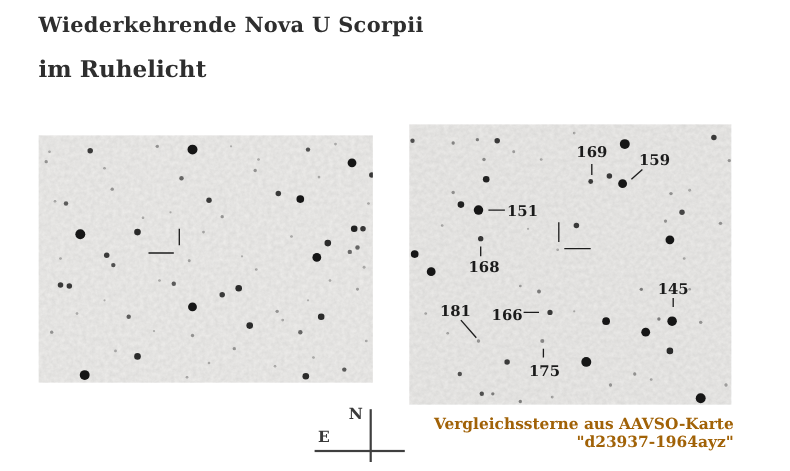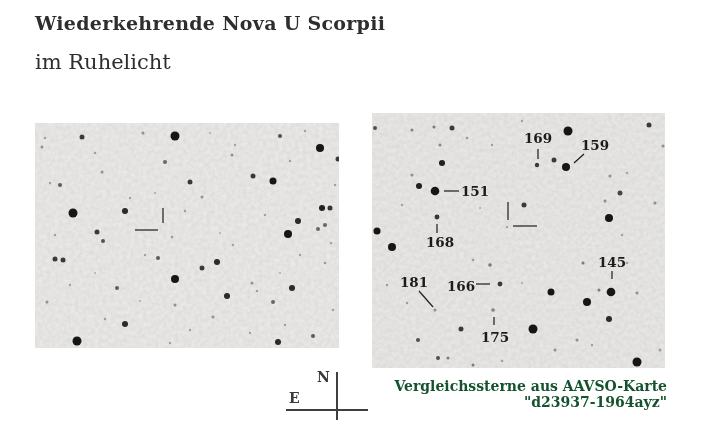--- a/index.html
+++ b/index.html
@@ -11,32 +11,32 @@
     color:#2b2b2b;
     overflow:hidden;
   }
   .title{
     position:absolute;left:35px;top:12px;
     font-size:19px;font-weight:bold;letter-spacing:0.3px;
     color:#2e2e2e;white-space:nowrap;
   }
   .subtitle{
     position:absolute;left:35px;top:50px;
-    font-size:21px;font-weight:normal;color:#2e2e2e;white-space:nowrap;
+    font-size:21px;font-weight:bold;color:#2e2e2e;white-space:nowrap;
   }
   .panel{position:absolute;display:block;}
   .panel-left{left:35px;top:123px;}
   .panel-right{left:372px;top:113px;}
   .caption-left{
     position:absolute;left:35px;top:355px;
     font-size:15.5px;font-weight:bold;color:#2e2e2e;white-space:nowrap;
   }
   .caption-right{
     position:absolute;left:372px;top:379px;width:295px;
-    text-align:right;font-size:14px;font-weight:bold;color:#14532d;line-height:15.5px;
+    text-align:right;font-size:14px;font-weight:bold;color:#a16207;line-height:15.5px;
   }
   .compass-label{
     position:absolute;font-size:14px;font-weight:bold;color:#3a3a3a;
   }
   .compass-n{left:317px;top:369px;}
   .compass-e{left:289px;top:390px;}
   .compass-line{position:absolute;background:#3f3f3f;}
   .compass-vline{left:336px;top:372px;width:2px;height:48px;}
   .compass-hline{left:286px;top:409px;width:82px;height:2px;}
   .star-label{

